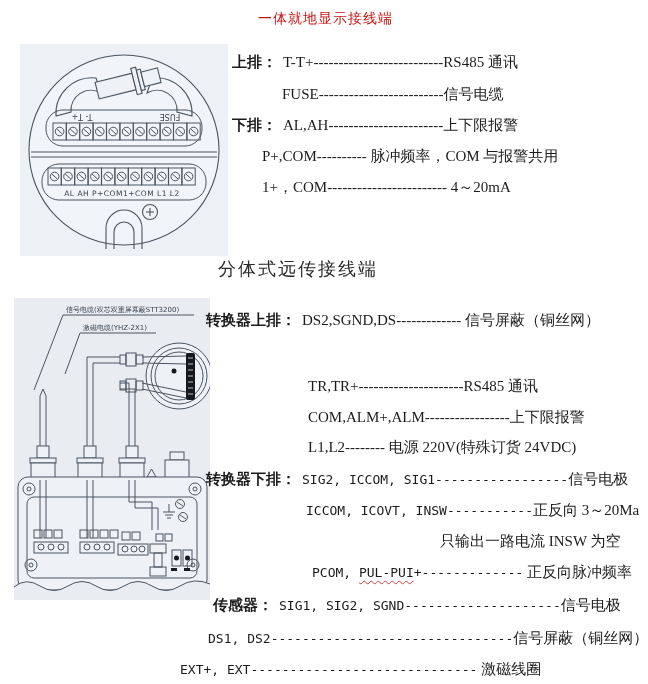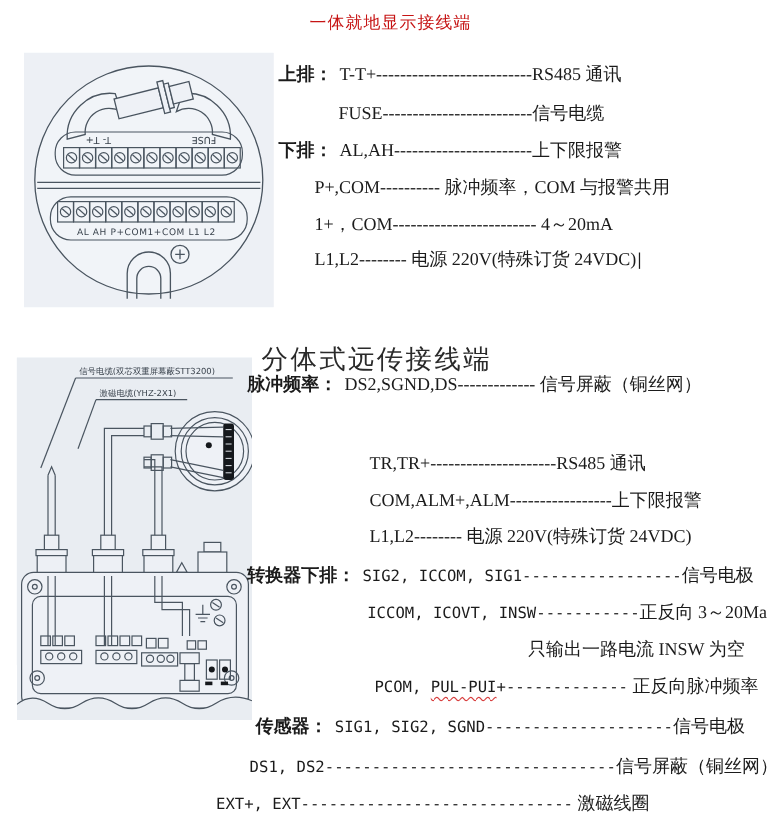--- a/index.html
+++ b/index.html
@@ -1,20 +1,20 @@
 <!DOCTYPE html>
 <html><head>
 <meta charset="utf-8">
 <style>
   html,body{margin:0;padding:0;background:#ffffff;}
   #canvas{position:relative;width:648px;height:684px;background:#ffffff;overflow:hidden;
           font-family:"Liberation Serif","DejaVu Serif",serif;color:#1b1b1b;}
   .abs{position:absolute;white-space:nowrap;}
   .title1{font-size:14px;font-weight:normal;color:#c61414;letter-spacing:1px;}
-  .title2{font-size:22px;color:#2a2a2a;letter-spacing:2px;margin-top:28px;}
+  .title2{font-size:18px;color:#2a2a2a;letter-spacing:2px;}
   .row{font-size:15px;}
   .row .lbl{font-weight:bold;margin-right:6px;}
   .row .desc{}
   .monorow .code,.monorow .dash{font-family:"DejaVu Sans Mono","Liberation Mono",monospace;font-size:13px;}
   .wavy{text-decoration-line:underline;text-decoration-style:wavy;text-decoration-color:#d84040;
         text-decoration-thickness:1px;text-underline-offset:3px;}
   .cursorbar{font-weight:bold;margin-left:1px;}
   .photo{background:#e9edf2;box-shadow:0 0 0 1px #f2f4f7 inset;}
   svg{display:block;}
   svg text{font-family:"DejaVu Sans","Liberation Sans",sans-serif;fill:#3a434d;}
@@ -102,23 +102,20 @@
     <span class="code">FUSE</span><span class="dash">-------------------------</span><span class="desc">信号电缆</span>
   </div>
   <div class="abs row" style="left:232px;top:116px;">
     <span class="lbl">下排：</span><span class="code">AL,AH</span><span class="dash">-----------------------</span><span class="desc">上下限报警</span>
   </div>
   <div class="abs row" style="left:262px;top:147px;">
     <span class="code">P+,COM</span><span class="dash">----------</span><span class="desc"> 脉冲频率，COM 与报警共用</span>
   </div>
   <div class="abs row" style="left:262px;top:178px;">
     <span class="code">1+，COM</span><span class="dash">------------------------</span><span class="desc"> 4～20mA</span>
-  </div>
-  <div class="abs row" style="left:262px;top:207px;">
-    <span class="code">L1,L2</span><span class="dash">--------</span><span class="desc"> 电源 220V(特殊订货 24VDC)</span><span class="cursorbar">|</span>
   </div>
 
   <div class="abs title2" style="left:218px;top:257px;">分体式远传接线端</div>
 
   <div class="abs photo" style="left:14px;top:298px;width:196px;height:256px;">
     <svg viewBox="0 0 196 302" width="196" height="302">
       <rect width="196" height="302" fill="#e9edf2"></rect>
       <text x="52" y="14" font-size="7">信号电缆(双芯双重屏幕蔽STT3200)</text>
       <text x="69" y="32" font-size="7">激磁电缆(YHZ-2X1)</text>
       <g stroke="#4a5560" stroke-width="1" fill="none">
@@ -240,21 +237,21 @@
       </g>
 
       <g>
         <path d="M0,289 Q12,279 26,288 T54,288 T82,288 T110,288 T138,288 T166,288 T196,286 L196,302 L0,302 Z" fill="#e9edf2"></path>
         <path d="M0,289 Q12,279 26,288 T54,288 T82,288 T110,288 T138,288 T166,288 T196,286" stroke="#4a5560" fill="none"></path>
       </g>
     </svg>
   </div>
 
   <div class="abs row" style="left:206px;top:311px;">
-    <span class="lbl">脉冲频率：</span><span class="code">DS2,SGND,DS</span><span class="dash">-------------</span><span class="desc"> 信号屏蔽（铜丝网）</span>
+    <span class="lbl">转换器上排：</span><span class="code">DS2,SGND,DS</span><span class="dash">-------------</span><span class="desc"> 信号屏蔽（铜丝网）</span>
   </div>
   <div class="abs row" style="left:308px;top:377px;">
     <span class="code">TR,TR+</span><span class="dash">---------------------</span><span class="desc">RS485 通讯</span>
   </div>
   <div class="abs row" style="left:308px;top:408px;">
     <span class="code">COM,ALM+,ALM</span><span class="dash">-----------------</span><span class="desc">上下限报警</span>
   </div>
   <div class="abs row" style="left:308px;top:438px;">
     <span class="code">L1,L2</span><span class="dash">--------</span><span class="desc"> 电源 220V(特殊订货 24VDC)</span>
   </div>

